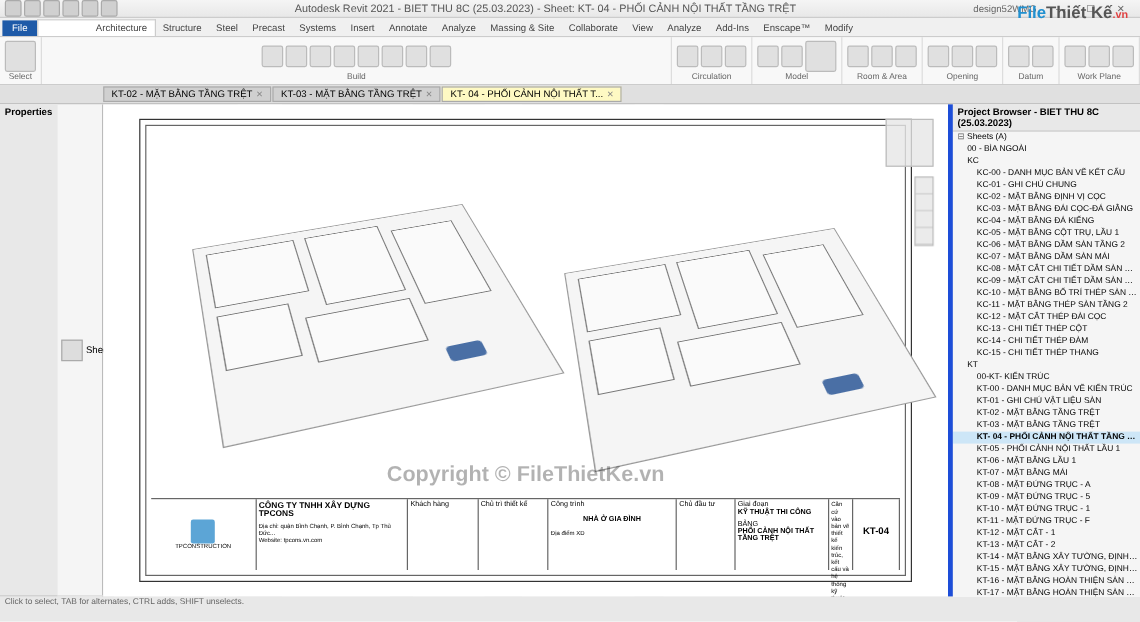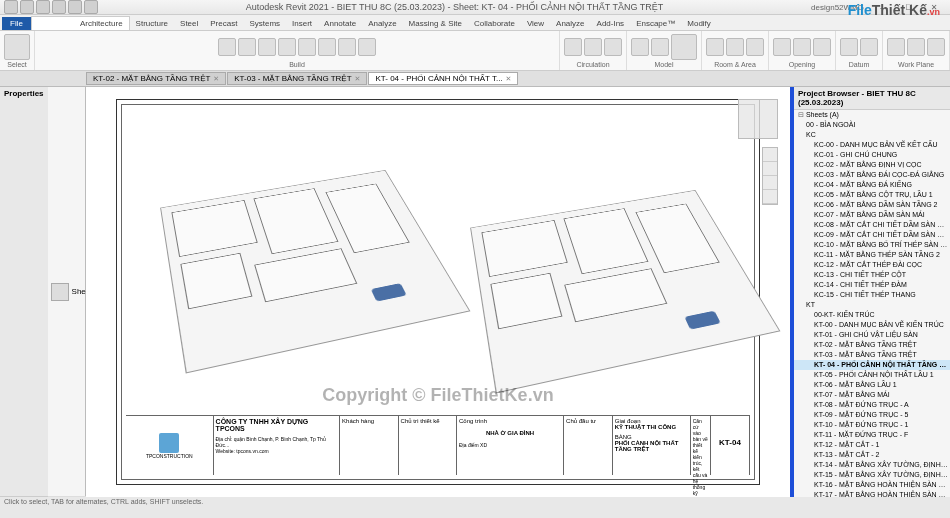--- a/index.html
+++ b/index.html
@@ -20,21 +20,21 @@
 
 .ribbon { height: 40px; background: #f8f8f8; display: flex; border-bottom: 1px solid #ccc; }
 .rgroup { display: flex; flex-direction: column; align-items: center; border-right: 1px solid #ddd; padding: 2px 4px; }
 .rgroup-icons { display: flex; gap: 2px; flex: 1; align-items: center; }
 .rbtn { width: 18px; height: 18px; background: #e0e0e0; border: 1px solid #bbb; border-radius: 2px; }
 .rbtn.big { width: 26px; height: 26px; }
 .rgroup-label { font-size: 7px; color: #666; }
 
 .doc-tabs { height: 16px; background: #e0e0e0; display: flex; align-items: center; padding-left: 86px; border-bottom: 1px solid #bbb; }
 .dtab { padding: 1px 6px; font-size: 8px; background: #d0d0d0; border: 1px solid #aaa; margin-right: 1px; display: flex; align-items: center; gap: 3px; }
-.dtab.active { background: #ffffff; }
+.dtab.active { background: #fef9c3; }
 .dtab-close { font-size: 7px; color: #888; }
 
 .main { display: flex; height: 410px; }
 
 .properties { width: 86px; background: #f5f5f5; border-right: 1px solid #bbb; display: flex; }
 .panel-title { font-size: 8px; padding: 2px 4px; background: #e8e8e8; border-bottom: 1px solid #ccc; font-weight: bold; }
 .prop-header { display: flex; align-items: center; padding: 3px; gap: 3px; border-bottom: 1px solid #ddd; }
 .prop-icon { width: 18px; height: 18px; background: #ddd; border: 1px solid #aaa; }
 .prop-type { font-size: 8px; }
 .prop-row { display: flex; font-size: 7px; padding: 1px 3px; border-bottom: 1px solid #eee; }

